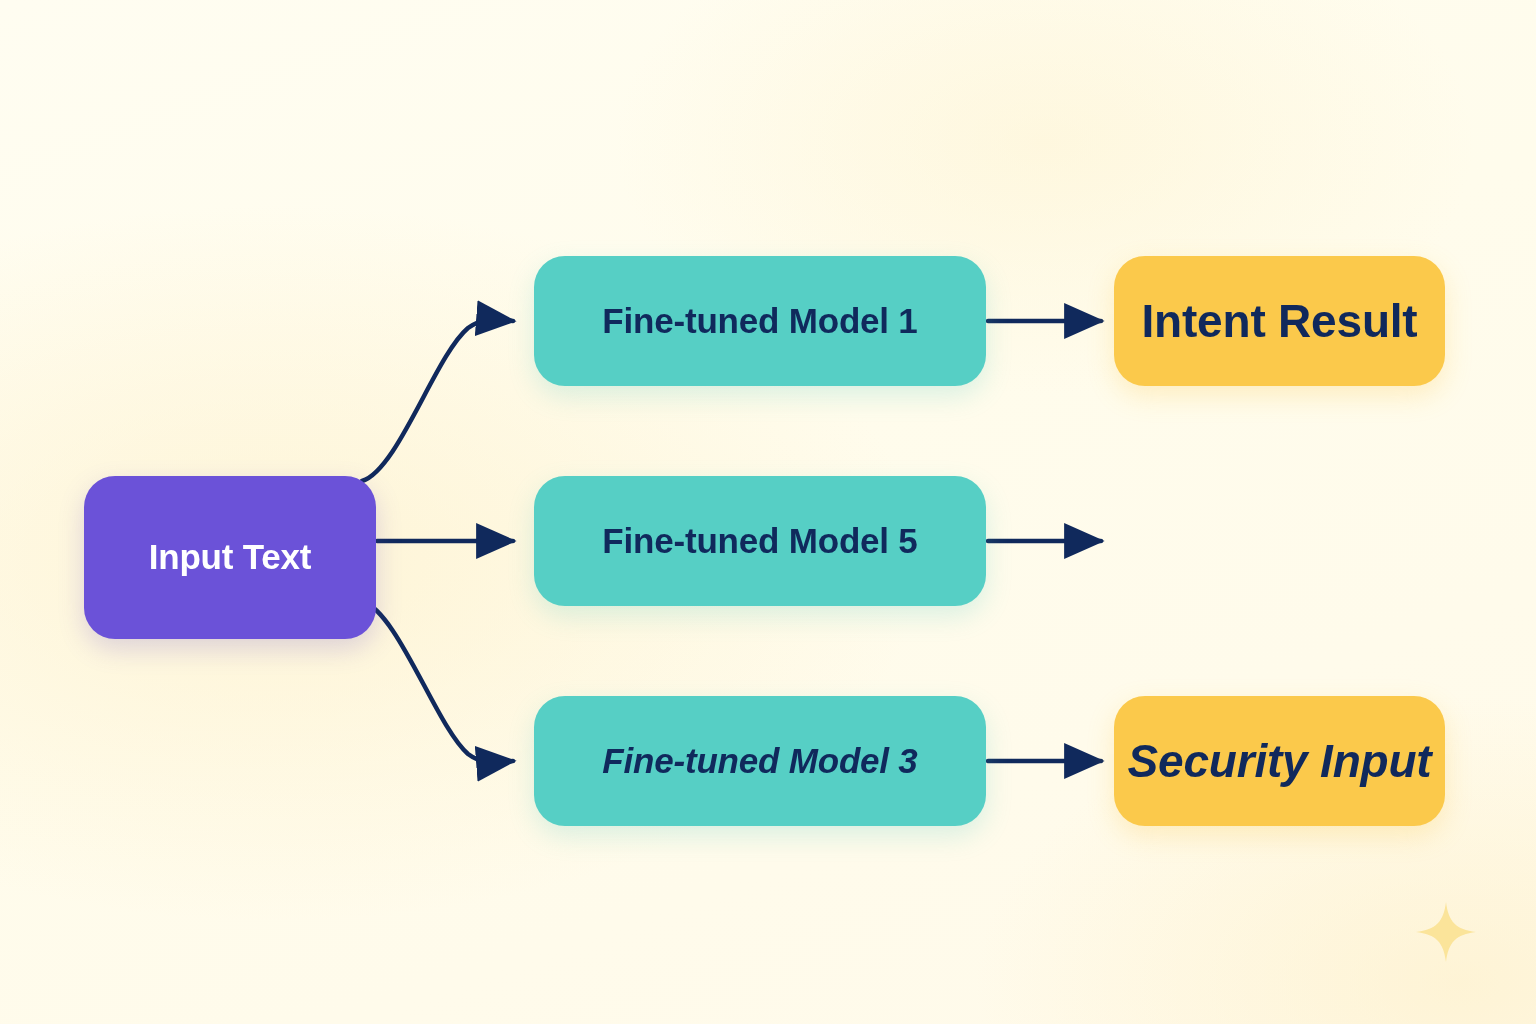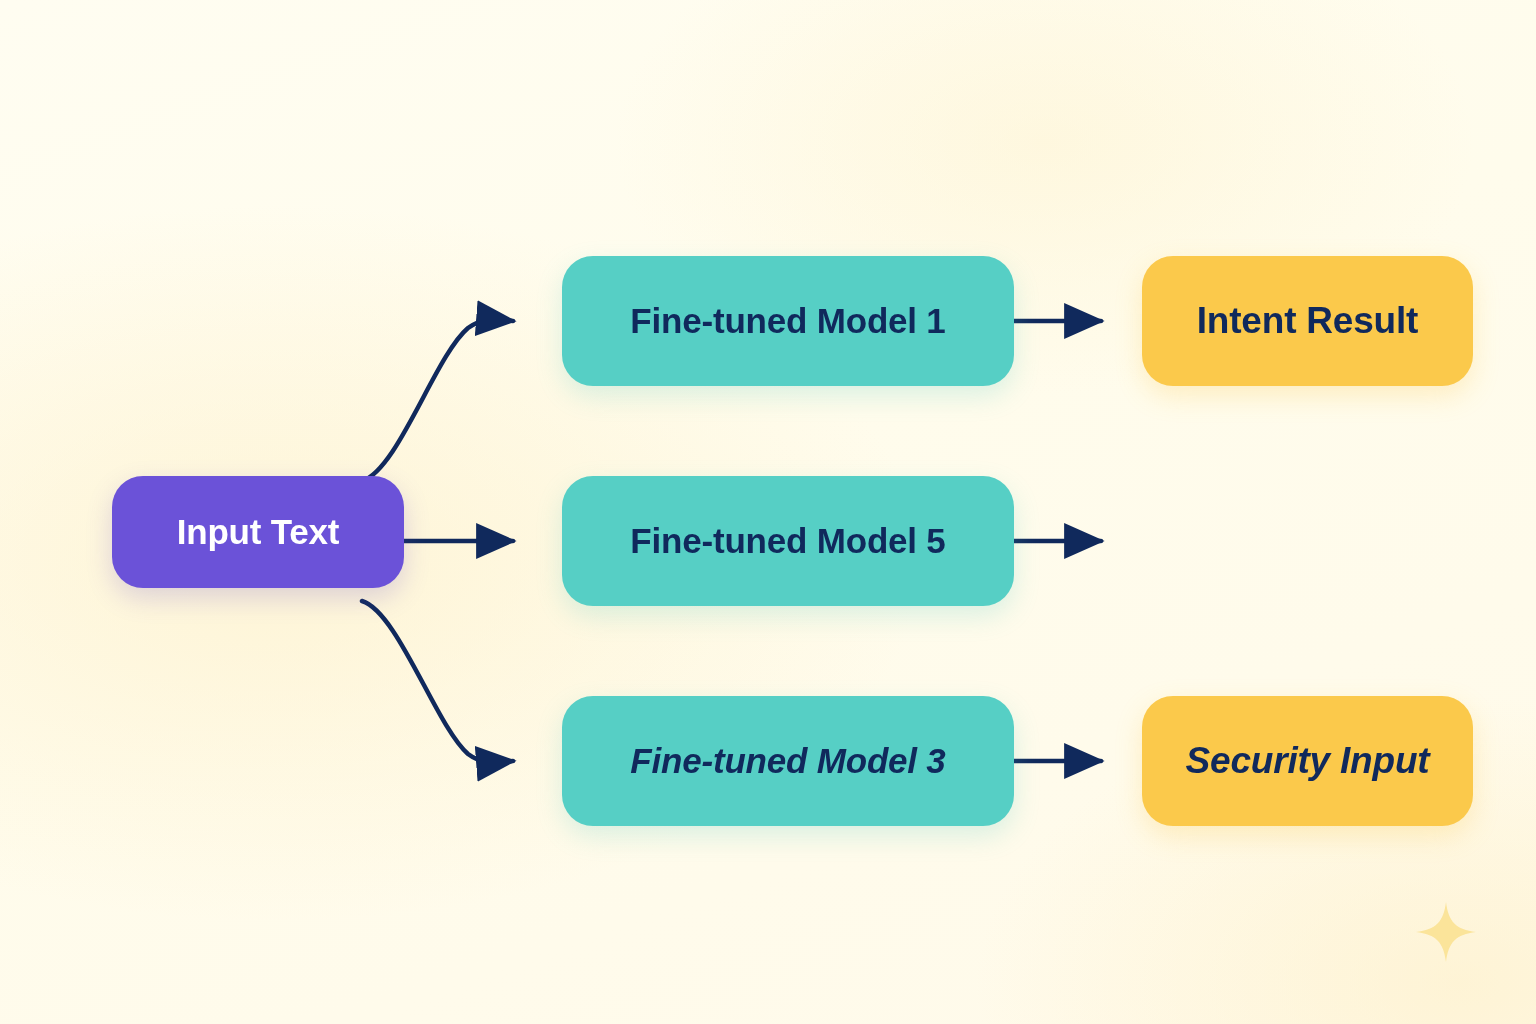--- a/index.html
+++ b/index.html
@@ -30,27 +30,26 @@
     position: absolute;
     display: flex;
     align-items: center;
     justify-content: center;
     box-sizing: border-box;
     text-align: center;
     letter-spacing: -0.2px;
     font-weight: bold;
     line-height: 1.15;
     user-select: none;
-    margin-left: 28px;
   }
   .node-input {
     left: 84px;
     top: 476px;
     width: 292px;
-    height: 112px;
+    height: 163px;
     border-radius: 31px;
     background: #6b52d8;
     color: #ffffff;
     font-size: 35px;
     box-shadow: 0 10px 26px rgba(104, 80, 200, 0.22);
   }
   .node-model {
     left: 534px;
     width: 452px;
     height: 130px;
@@ -60,21 +59,21 @@
     font-size: 35px;
     box-shadow: 0 10px 26px rgba(86, 207, 197, 0.22);
   }
   .node-result {
     left: 1114px;
     width: 331px;
     height: 130px;
     border-radius: 31px;
     background: #fbc94b;
     color: #10295c;
-    font-size: 37px;
+    font-size: 46px;
     box-shadow: 0 10px 26px rgba(251, 201, 75, 0.26);
   }
   .row-0 { top: 256px; }
   .row-1 { top: 476px; }
   .row-2 { top: 696px; font-style: italic; }
 
   .sparkle {
     position: absolute;
     left: 1414px;
     top: 900px;

